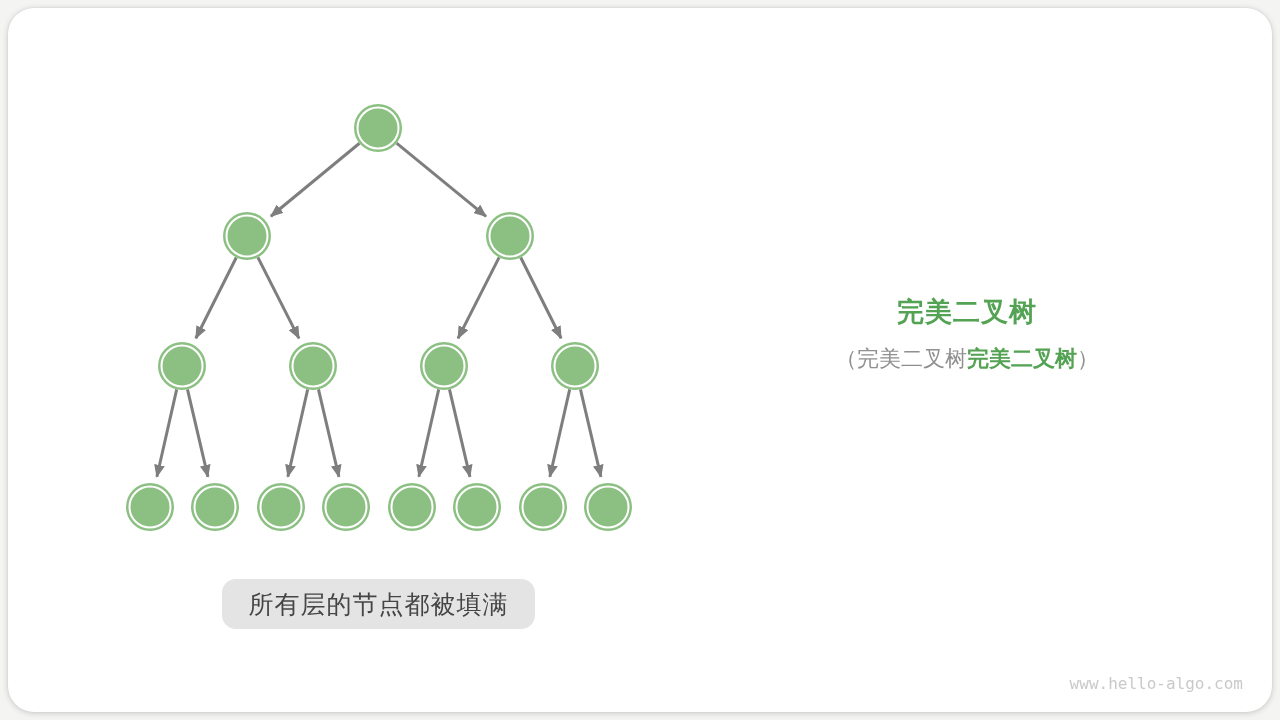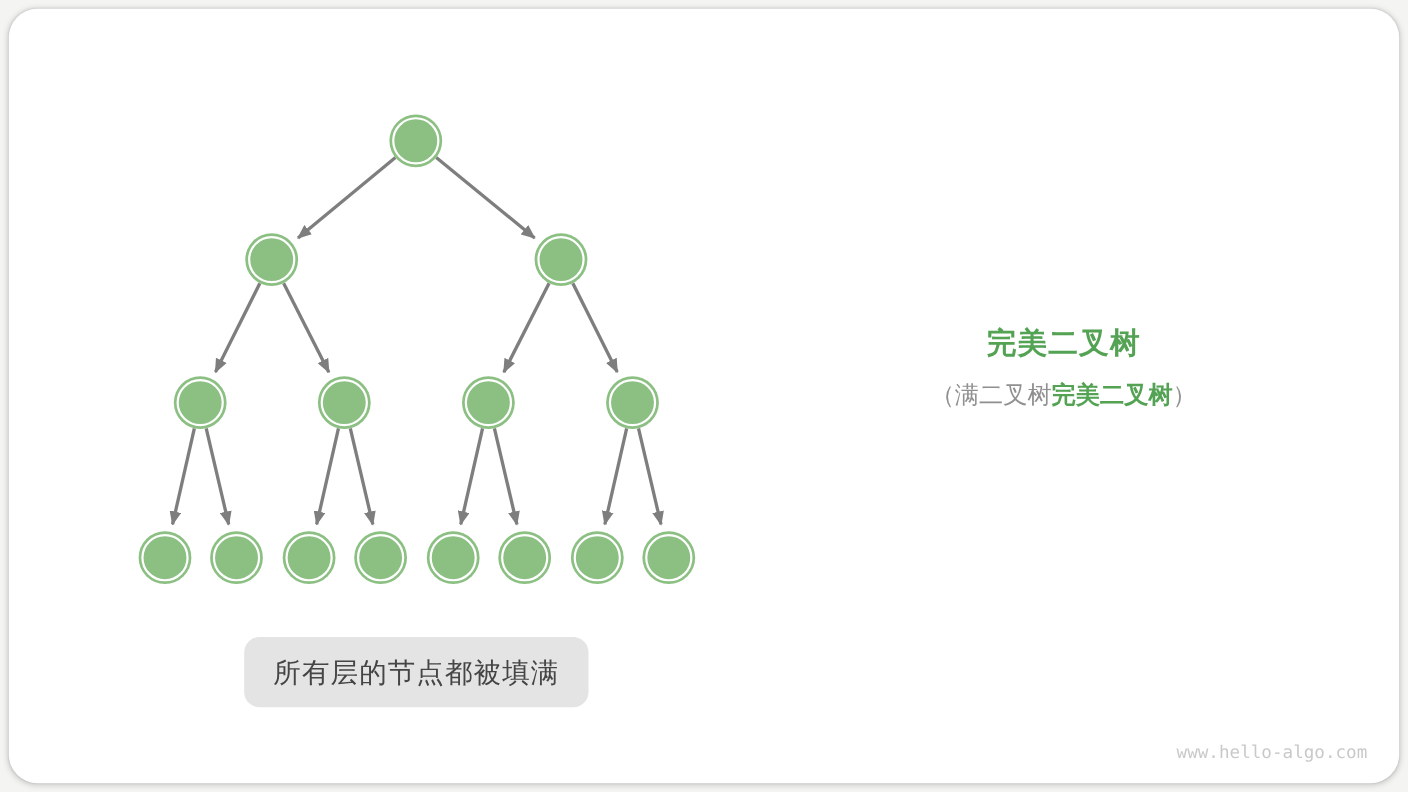--- a/index.html
+++ b/index.html
@@ -57,21 +57,21 @@
   }
   .info-alias .hl {
     color: var(--accent, #54A254);
     font-weight: bold;
   }
   .caption {
     position: absolute;
     left: 222px;
     top: 579px;
     width: 313px;
-    height: 64px;
+    height: 50px;
     background: var(--caption-bg, #E4E4E4);
     border-radius: 14px;
     display: flex;
     align-items: center;
     justify-content: center;
     font-size: 25px;
     color: var(--caption-text, #454545);
     letter-spacing: 1px;
   }
   .watermark {
@@ -170,18 +170,18 @@
       </g>
       <g>
         <circle cx="608" cy="507" r="24" fill="#8CC083"></circle>
         <circle cx="608" cy="507" r="20.5" fill="none" stroke="#FFFFFF" stroke-width="2"></circle>
       </g>
     </g>
 </svg>
 
 <div class="info-block">
   <div class="info-title-zh">完美二叉树</div>
-  <div class="info-alias"><span>（满二叉树</span><span class="hl">完美二叉树</span><span>）</span></div>
+  <div class="info-alias"><span>（完美二叉树</span><span class="hl">完美二叉树</span><span>）</span></div>
 </div>
 
 <div class="caption">所有层的节点都被填满</div>
 
 <div class="watermark">www.hello-algo.com</div>
 
 </body></html>

